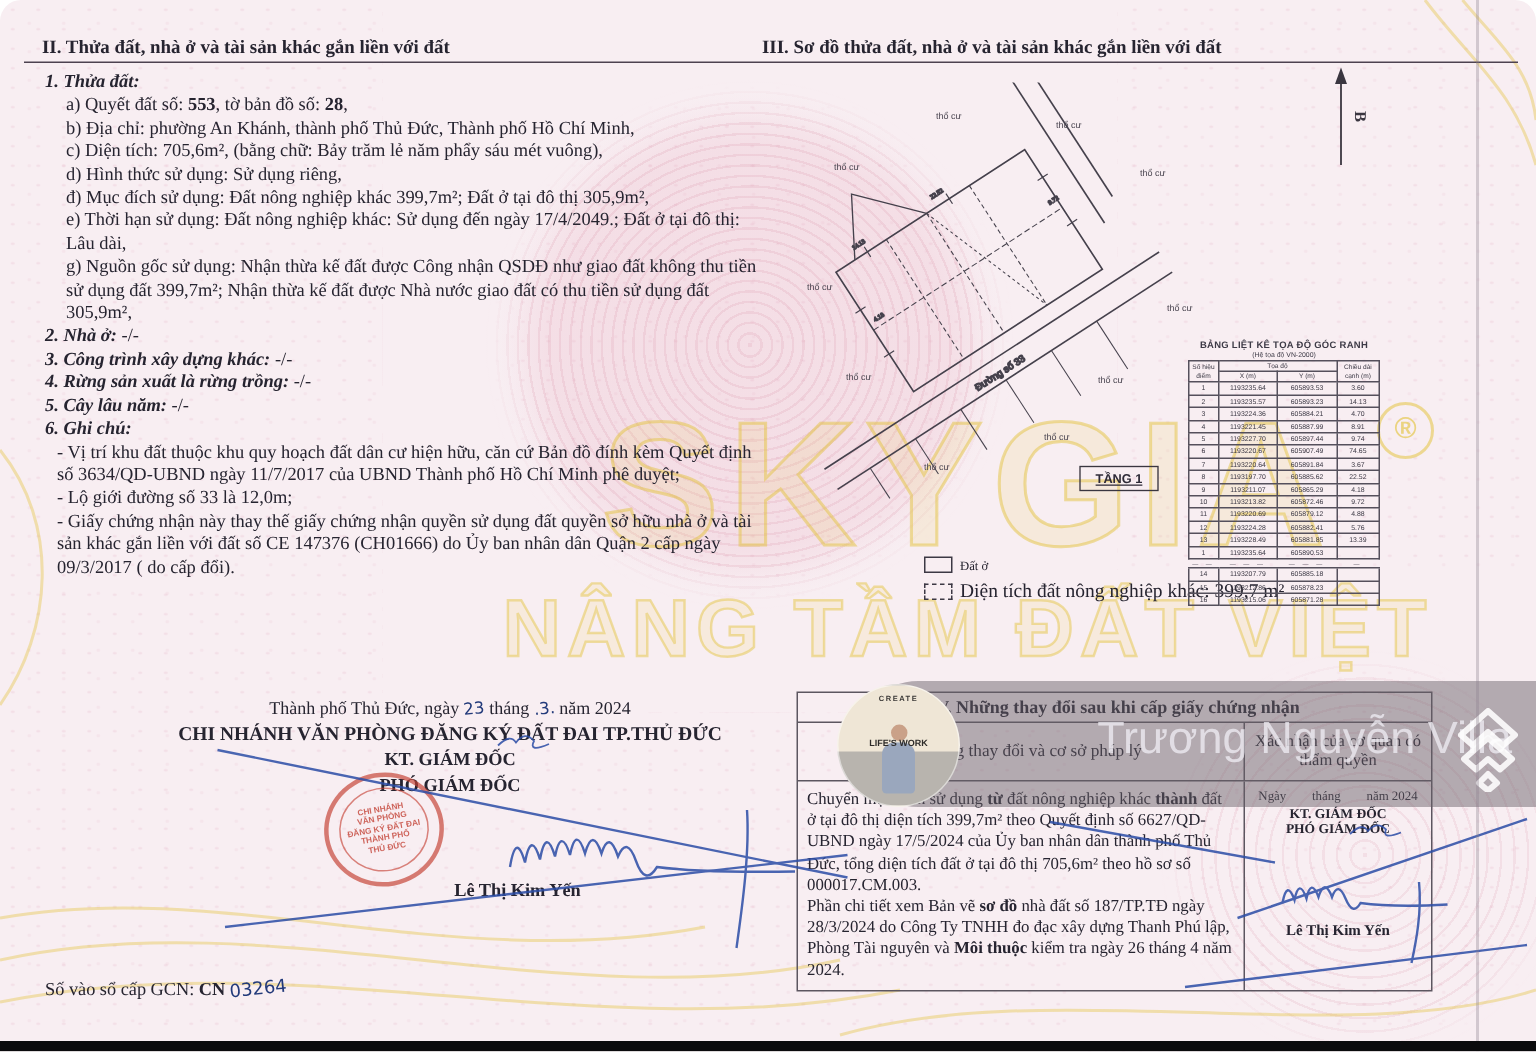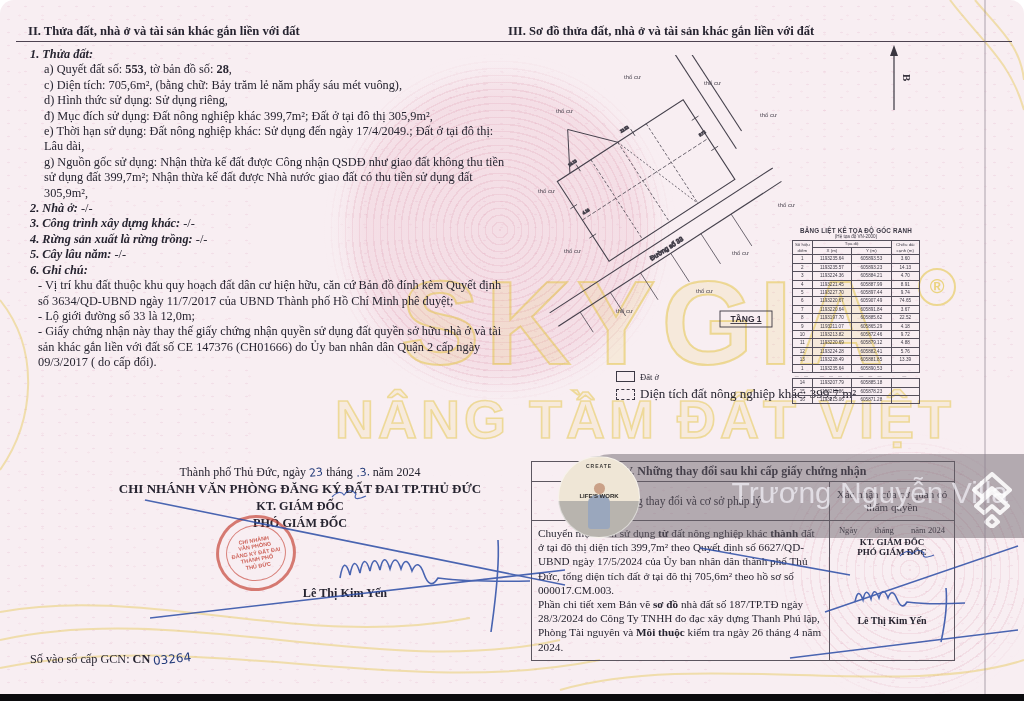--- a/index.html
+++ b/index.html
@@ -118,20 +118,21 @@
   <div class="wm-reg">®</div>
   <div class="wm-slogan">NÂNG TẦM ĐẤT VIỆT</div>
 
   <div class="hdr" style="left:28px;width:470px;">II. Thửa đất, nhà ở và tài sản khác gắn liền với đất</div>
   <div class="hdr" style="left:508px;width:500px;">III. Sơ đồ thửa đất, nhà ở và tài sản khác gắn liền với đất</div>
   <div class="hdr-rule"></div>
 
   <div class="leftcol">
     <div class="sec">1. Thửa đất:</div>
     <div class="ind"><span>a) Quyết đất số: </span><span class="b">553</span><span>, tờ bản đồ số: </span><span class="b">28</span><span>,</span></div>
+    <div class="ind">b) Địa chỉ: phường An Khánh, thành phố Thủ Đức, Thành phố Hồ Chí Minh,</div>
     <div class="ind">c) Diện tích: 705,6m², (bằng chữ: Bảy trăm lẻ năm phẩy sáu mét vuông),</div>
     <div class="ind">d) Hình thức sử dụng: Sử dụng riêng,</div>
     <div class="ind">đ) Mục đích sử dụng: Đất nông nghiệp khác 399,7m²; Đất ở tại đô thị 305,9m²,</div>
     <div class="ind">e) Thời hạn sử dụng: Đất nông nghiệp khác: Sử dụng đến ngày 17/4/2049.; Đất ở tại đô thị: Lâu dài,</div>
     <div class="ind">g) Nguồn gốc sử dụng: Nhận thừa kế đất được Công nhận QSDĐ như giao đất không thu tiền sử dụng đất 399,7m²; Nhận thừa kế đất được Nhà nước giao đất có thu tiền sử dụng đất 305,9m²,</div>
     <div><span class="sec">2. Nhà ở:</span> <span>-/-</span></div>
     <div><span class="sec">3. Công trình xây dựng khác:</span> <span>-/-</span></div>
     <div><span class="sec">4. Rừng sản xuất là rừng trồng:</span> <span>-/-</span></div>
     <div><span class="sec">5. Cây lâu năm:</span> <span>-/-</span></div>
     <div class="sec">6. Ghi chú:</div>

